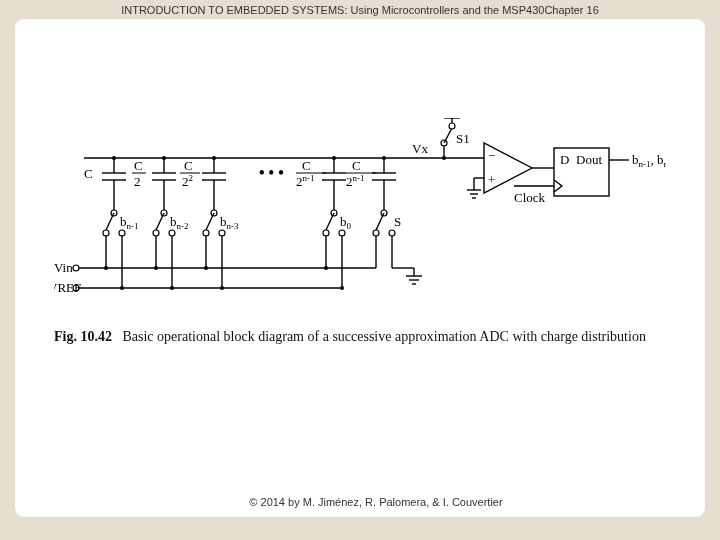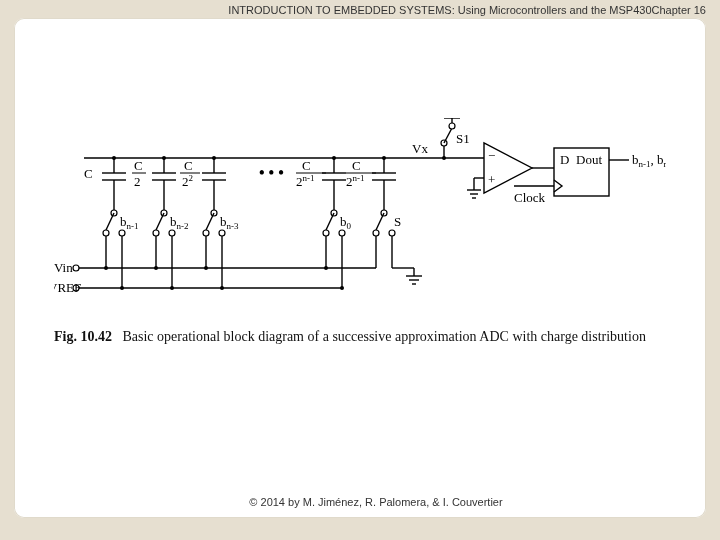--- a/index.html
+++ b/index.html
@@ -9,21 +9,21 @@
     height: 540px;
     background: #e6dfd0;
     font-family: Verdana, Geneva, sans-serif;
     font-size: 11px;
     color: #333;
     position: relative;
     overflow: hidden;
   }
   .header {
     display: flex;
-    justify-content: flex-end;
+    justify-content: center;
     padding: 4px 14px 0 14px;
   }
   .page {
     position: absolute;
     left: 14px;
     top: 18px;
     width: 692px;
     height: 500px;
     background: #ffffff;
     border-radius: 10px;

